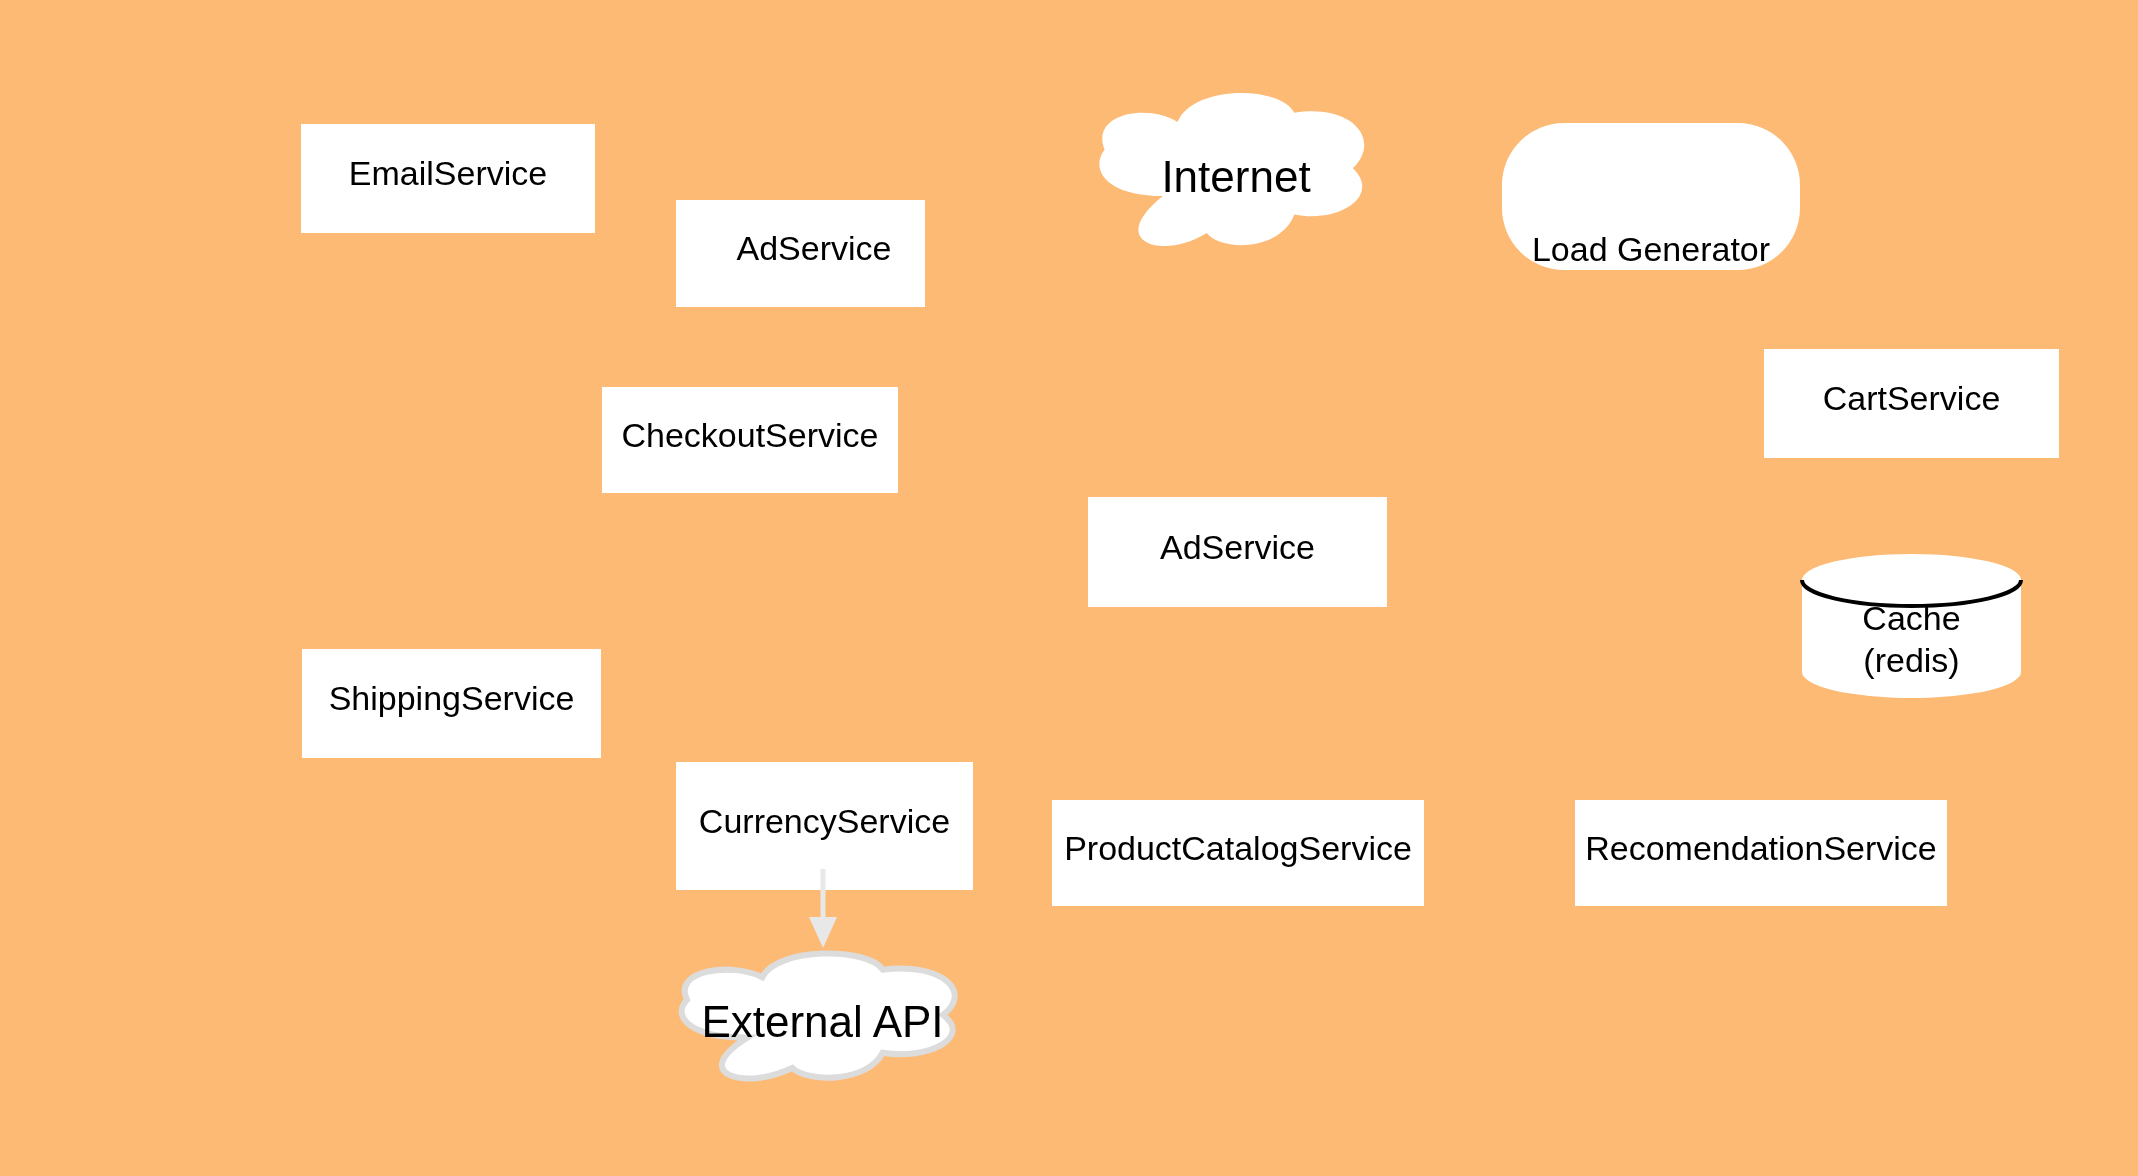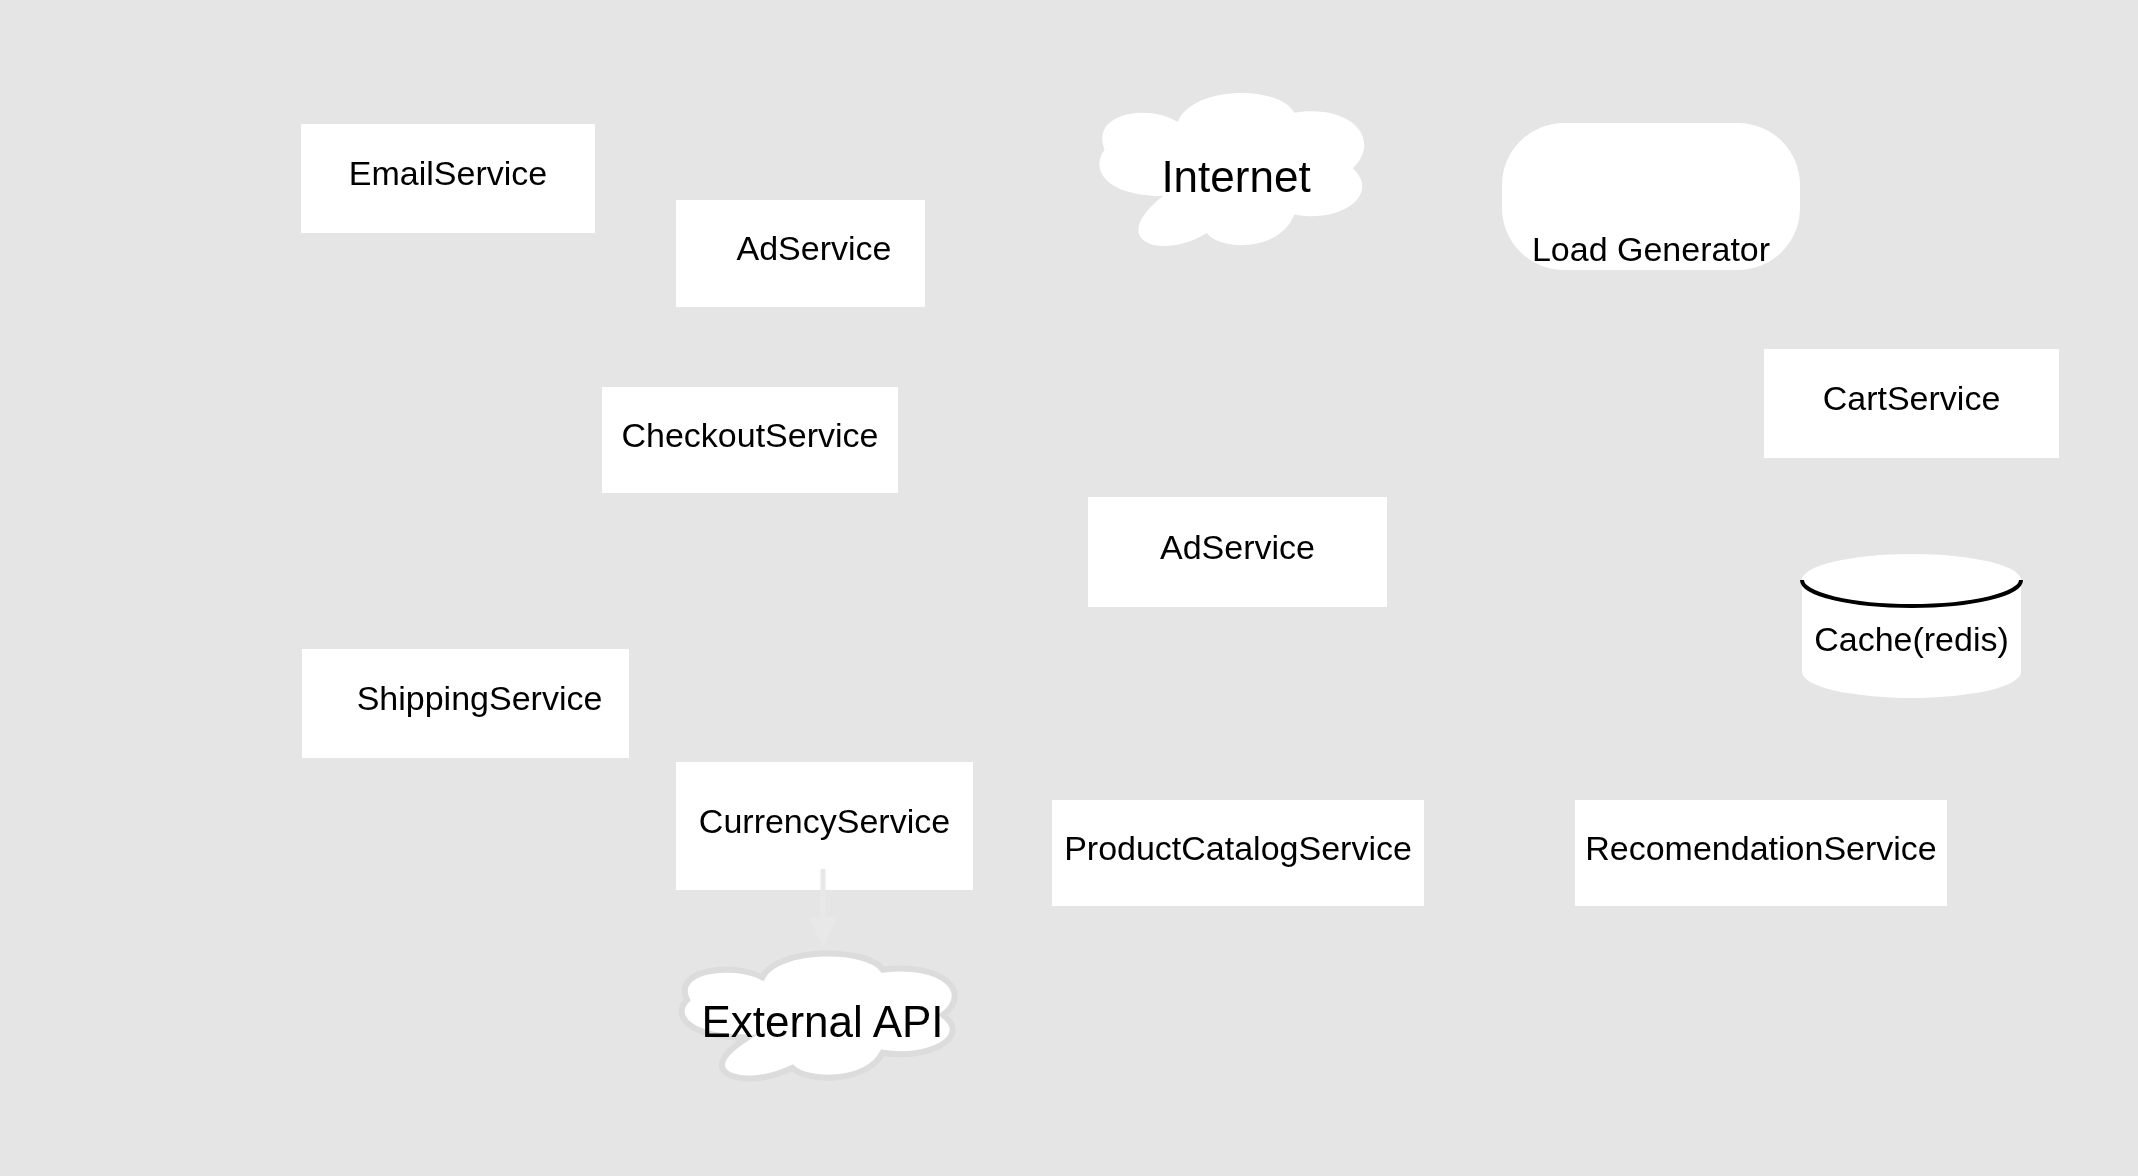--- a/index.html
+++ b/index.html
@@ -1,19 +1,19 @@
 <!DOCTYPE html>
 <html><head>
 <meta charset="utf-8">
 <style>
   html,body{margin:0;padding:0;background:#000;}
   #canvas{
     position:relative;
     width:2138px;height:1176px;
-    background:#e5e5e5;
+    background:#fdba74;
     font-family:"Liberation Sans", sans-serif;
     overflow:hidden;
   }
   .node{
     position:absolute;
     display:flex;align-items:center;justify-content:center;
     color:#000;font-size:34px;line-height:1.2;white-space:nowrap;
     text-align:center;
   }
   .rect{background:#ffffff;}
@@ -28,29 +28,29 @@
   
   #n-email            {left:301px;  top:124px; width:294px; height:109px;}
   #n-ad               {left:676px;  top:200px; width:222px; height:107px;padding-left:27px;}
   #n-internet         {left:1090px; top:85px;  width:292px; height:185px;}
   #n-loadgen          {left:1502px; top:123px; width:298px; height:147px;align-items:flex-end;}
   #n-payment          {left:77px;   top:387px; width:297px; height:108px;}
   #n-checkout         {left:602px;  top:387px; width:296px; height:106px;}
   #n-cart             {left:1764px; top:349px; width:295px; height:109px;}
   #n-frontend         {left:1088px; top:497px; width:299px; height:110px;}
   #n-cache            {left:1800px; top:552px; width:223px; height:148px;}
-  #n-shipping         {left:302px;  top:649px; width:299px; height:109px;padding-left:28px;}
+  #n-shipping         {left:302px;  top:649px; width:299px; height:109px;}
   #n-currency         {left:676px;  top:762px; width:297px; height:128px;}
   #n-productcatalog   {left:1052px; top:800px; width:372px; height:106px;}
   #n-recomendation    {left:1575px; top:800px; width:372px; height:106px;}
   #n-externalapi      {left:672px;  top:947px; width:301px; height:151px;}
   #e-currency-external{left:803px;  top:869px; width:40px;  height:80px; position:absolute;}
   
   #n-cache .cyl-lbl{
-    position:absolute;inset:0;display:flex;flex-direction:row;
+    position:absolute;inset:0;display:flex;flex-direction:column;
     align-items:center;justify-content:center;padding-top:26px;
     font-size:34px;line-height:42px;color:#000;
   }
 </style>
 </head>
 <body>
 
 <div id="canvas">
 
   <div class="node rect" id="n-email">

